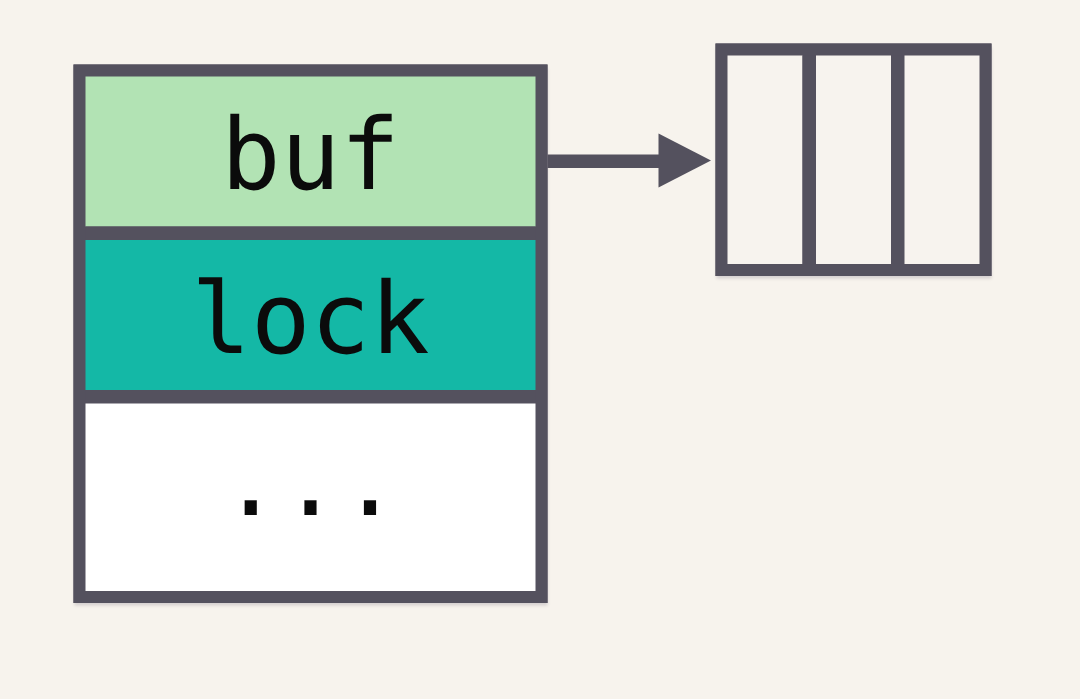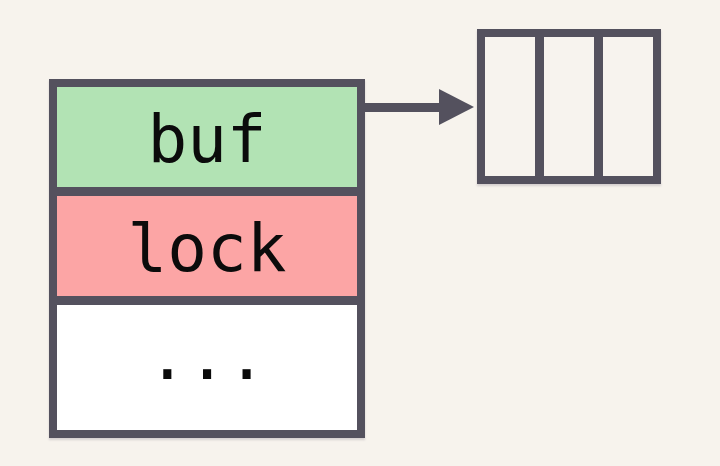--- a/index.html
+++ b/index.html
@@ -22,21 +22,20 @@
     left: 49px;
     top: 43px;
     width: 316px;
     height: 359px;
     box-sizing: border-box;
     border: 8px solid #54515e;
     background: #54515e;
     display: flex;
     flex-direction: column;
     box-shadow: 0 2px 2px rgba(110, 105, 120, 0.25);
-    margin-top: 36px;
   }
   .struct-row {
     flex: 0 0 100px;
     display: flex;
     align-items: center;
     justify-content: center;
     background: #ffffff;
   }
   .struct-row.row-rest {
     flex: 1 1 auto;
@@ -109,21 +108,21 @@
 </head>
 <body>
 
 <div class="canvas">
 
   <div class="struct-box">
     <div class="struct-row" style="background-color: rgb(178, 227, 180);">
       <span class="field-label">buf</span>
     </div>
     <div class="h-divider"></div>
-    <div class="struct-row" style="background-color: #fca5a5;">
+    <div class="struct-row" style="background-color: #14b8a6;">
       <span class="field-label">lock</span>
     </div>
     <div class="h-divider"></div>
     <div class="struct-row row-rest" style="background-color: rgb(255, 255, 255);">
       <span class="field-label ellipsis">...</span>
     </div>
   </div>
 
   <div class="arrow">
     <div class="arrow-shaft"></div>

